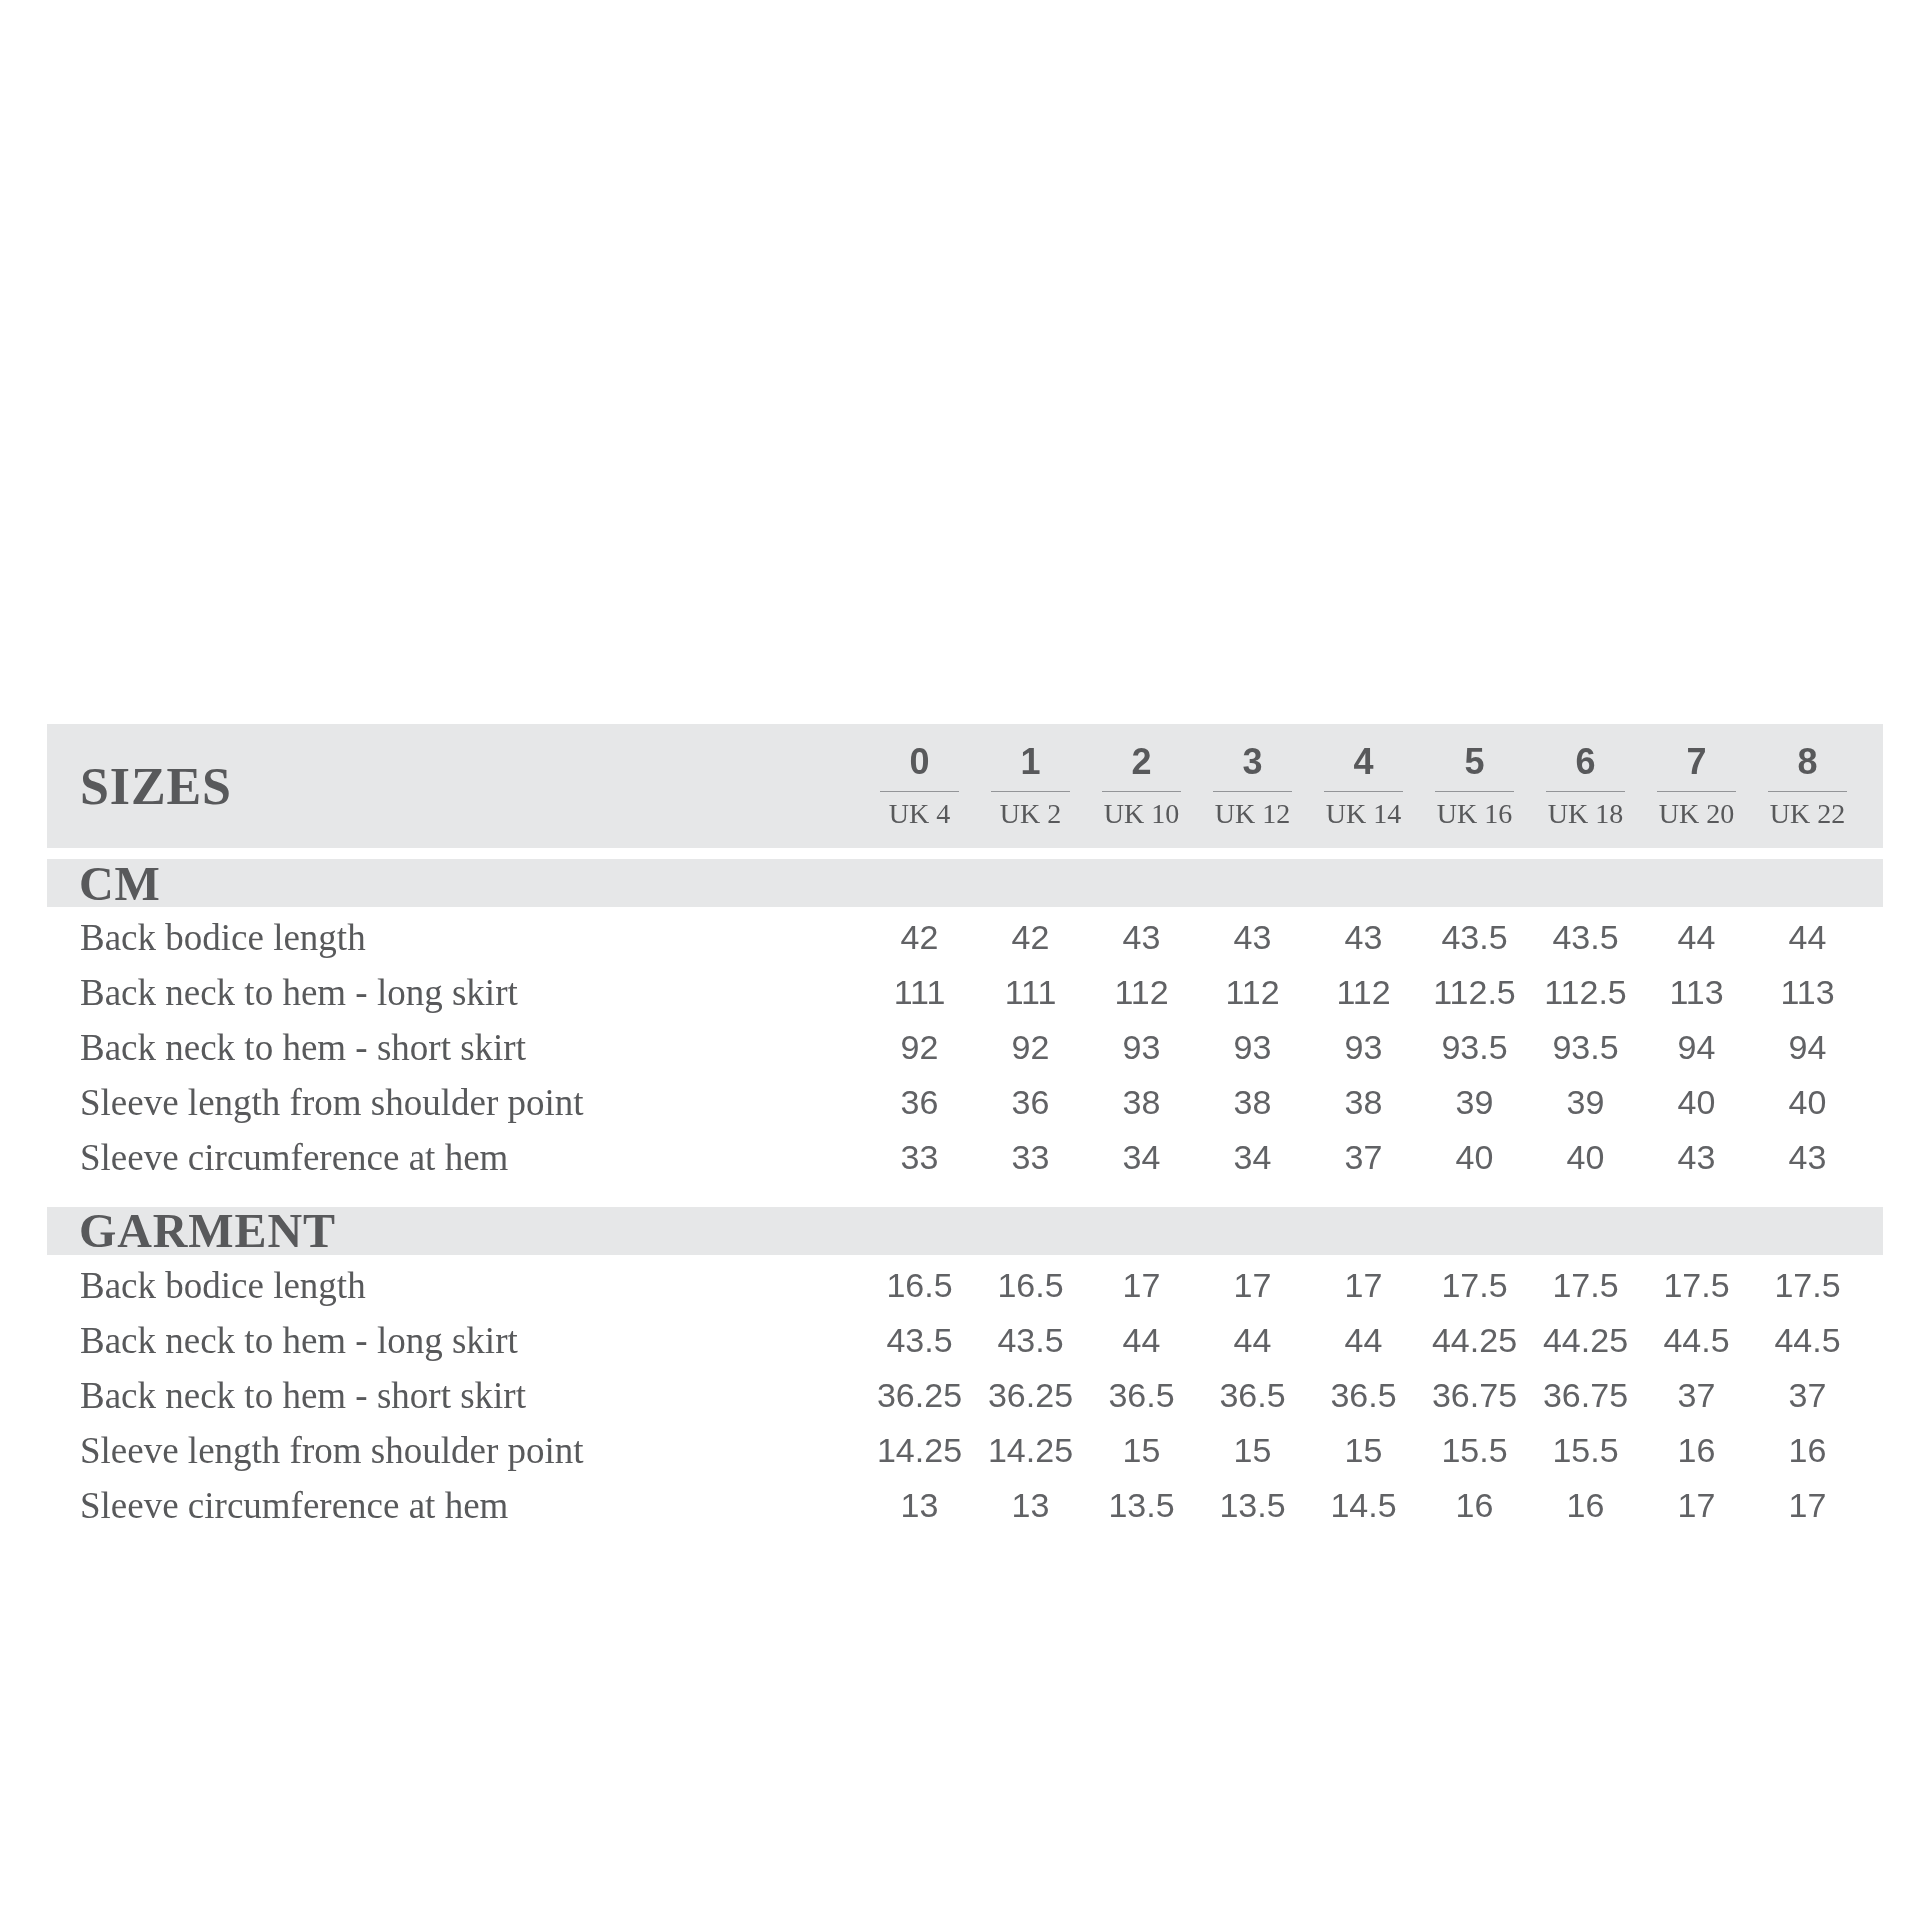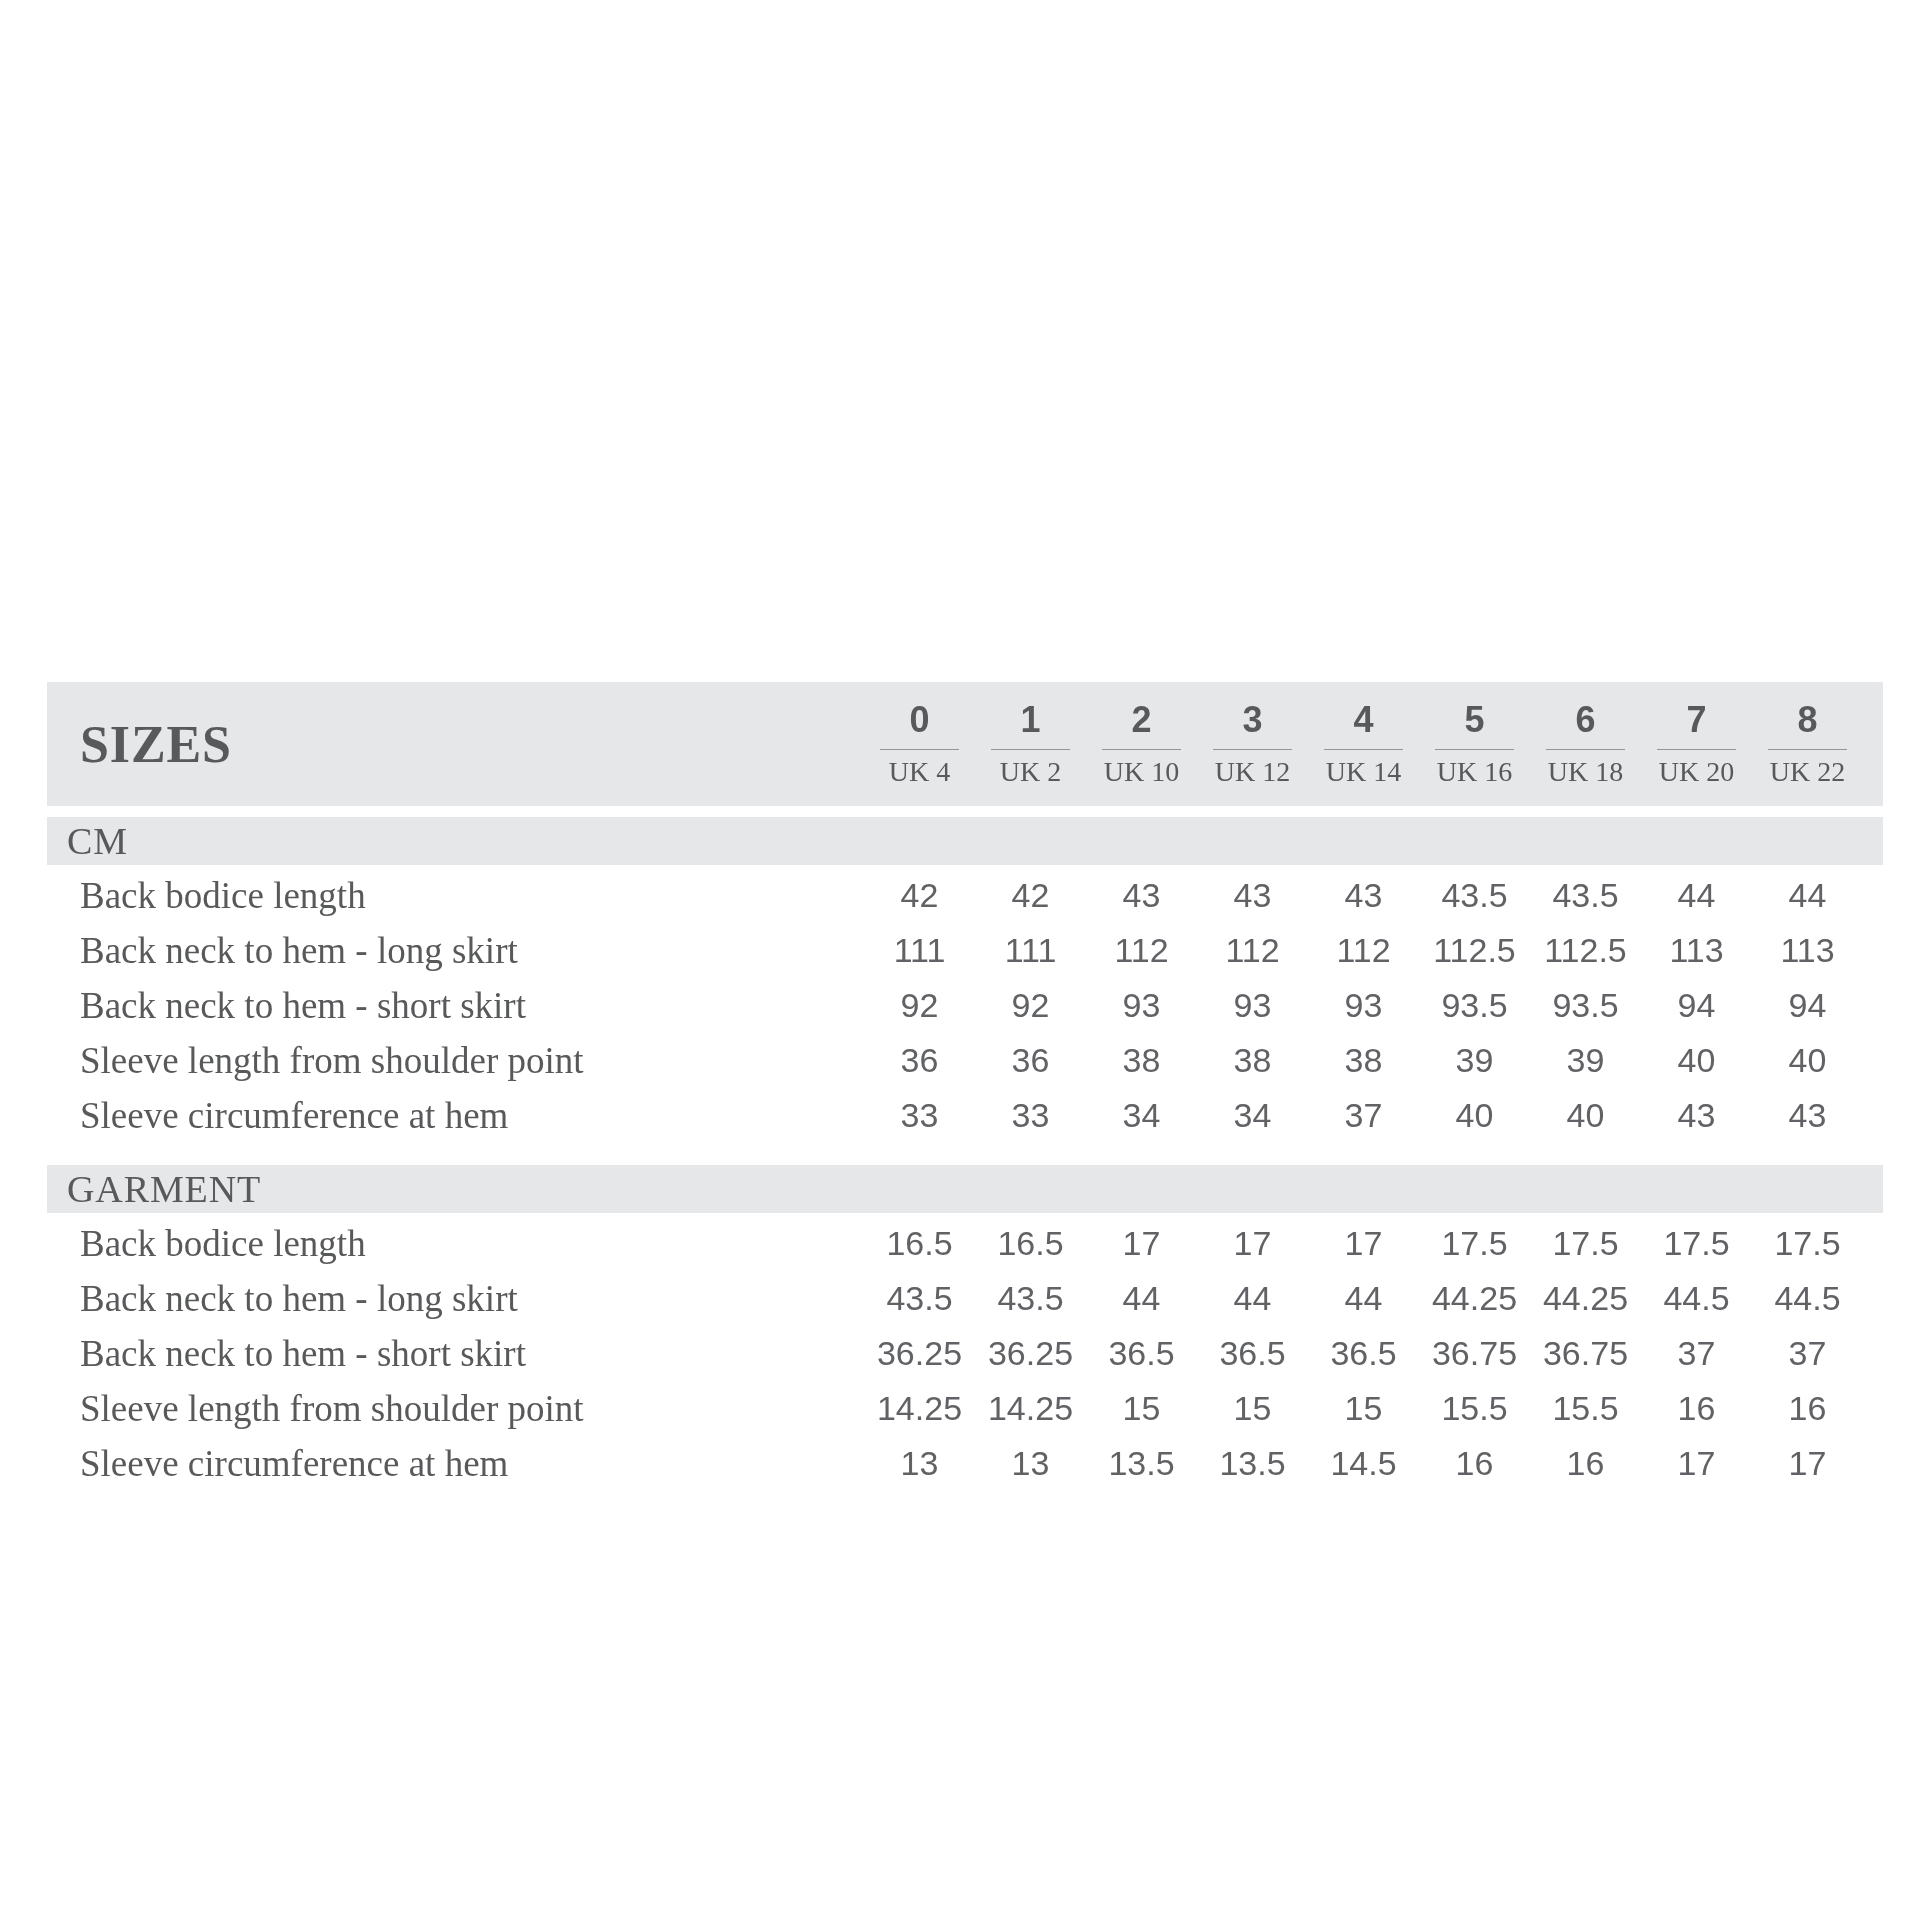--- a/index.html
+++ b/index.html
@@ -18,21 +18,21 @@
     top: 548px;
     font-size: 60px;
     font-weight: bold;
     letter-spacing: -0.9px;
     white-space: nowrap;
     color: #58595b;
   }
   .size-table {
     position: absolute;
     left: 47px;
-    top: 682px;
+    top: 724px;
     width: 1836px;
   }
   .grid-row {
     display: grid;
     grid-template-columns: 817px repeat(9, 111px);
     align-items: center;
   }
   .header-band {
     background: #e6e7e8;
     height: 124px;
@@ -68,23 +68,23 @@
   }
   .section-band {
     background: #e6e7e8;
     height: 48px;
     margin-top: 11.3px;
     display: flex;
     align-items: center;
   }
   .section-band.second { margin-top: 21.7px; }
   .section-label {
-    font-size: 38px;
-    font-weight: normal;
-    padding-left: 20px;
+    font-size: 48px;
+    font-weight: bold;
+    padding-left: 32px;
     letter-spacing: 0.9px;
   }
   .rows { margin-top: 2.8px; }
   .m-row { height: 55px; }
   .row-label {
     font-size: 37px;
     padding-left: 33px;
     white-space: nowrap;
     overflow: visible;
     font-family: Liberation Serif, serif;

